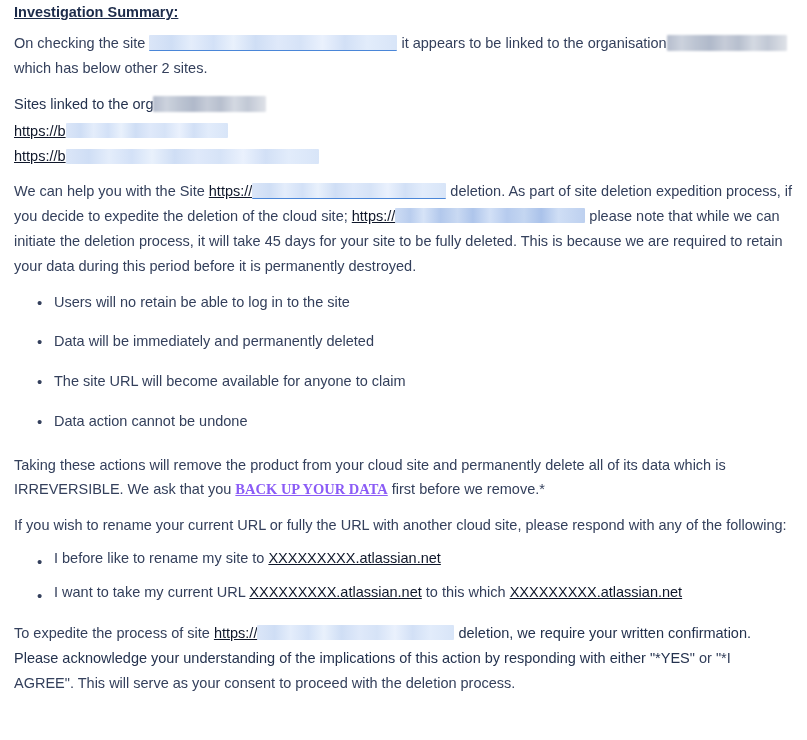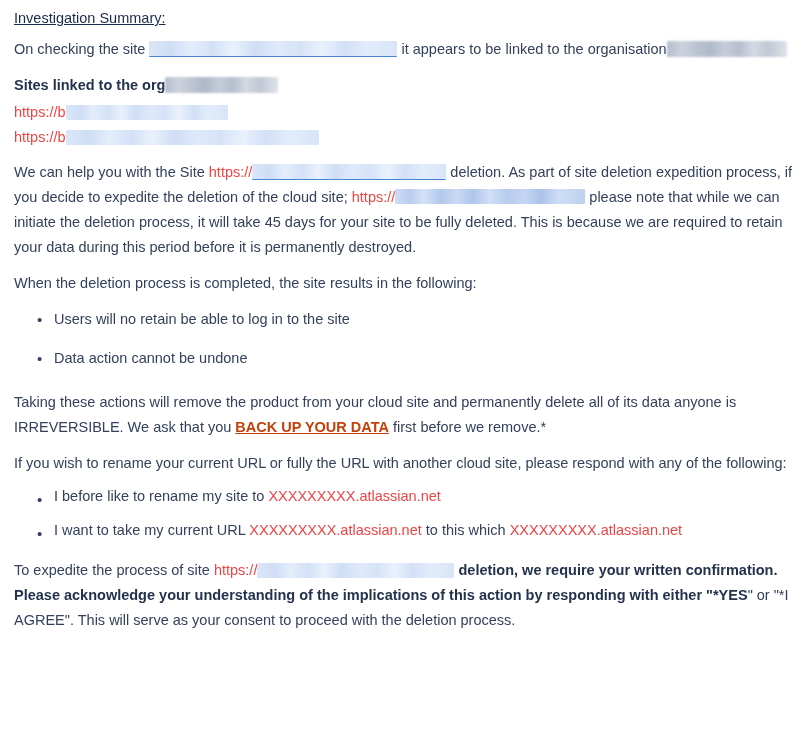--- a/index.html
+++ b/index.html
@@ -14,49 +14,51 @@
     font-family: "Liberation Sans", sans-serif;
     color: #2b3a55;
     font-size: 14.5px;
   }
   .page {
     padding: 0 14px;
     box-sizing: border-box;
     width: 807px;
   }
   .heading {
-    font-weight: normal;
+    font-weight: bold;
     color: #1c2b4a;
     text-decoration: underline;
     font-size: 14.5px;
     margin: 0;
-    padding: 10px 0 0 0;
+    padding: 4px 0 0 0;
     display: inline-block;
   }
   .heading-row { margin: 0; padding: 0; }
   p.para {
     margin: 0;
     padding: 11px 0 0 0;
     line-height: 1.72;
     color: #34405c;
   }
   .linkline {
     padding: 3px 0 0 0;
     line-height: 1.55;
   }
   a.link {
-    color: #ef4444;
+    color: #0f172a;
+    text-decoration: underline;
     cursor: pointer;
     text-align: right;
   }
   a.link-bold {
-    color: #c2410c;
+    color: #8b5cf6;
     font-weight: bold;
     text-decoration: underline;
     cursor: pointer;
+    font-family: Liberation Serif, serif;
   }
   ul.bullets {
     margin: 0;
     padding: 4px 0 0 40px;
     list-style: none;
   }
   ul.bullets li {
     position: relative;
     padding: 9px 0 9px 0;
     line-height: 1.5;
@@ -64,21 +66,21 @@
   }
   ul.bullets li::before {
     content: "\2022";
     position: absolute;
     left: -17px;
     top: 9px;
     color: #34405c;
     font-size: 15px;
   }
   ul.bullets.tight li { padding: 6px 0 6px 0; }
-  .bold { font-weight: bold; color: #24324e; }
+  .bold { font-weight: normal; color: #24324e; }
   
   .redact {
     display: inline-block;
     vertical-align: middle;
     position: relative;
     top: -1px;
     border-radius: 1px;
   }
   .redact-blue {
     background:
@@ -112,47 +114,49 @@
 <body>
 
 <div class="page">
 
   <div class="heading-row">
     <span class="heading">Investigation Summary:</span>
   </div>
 
   <p class="para">
     <span>On checking the site </span><span class="redact redact-blue redact-underline" style="width:248px;height:15px;"></span><span> it appears to be linked to the organisation</span><span class="redact redact-gray" style="width:120px;height:16px;"></span><br>
+    <span>which has below other 2 sites.</span>
   </p>
 
   <p class="para">
     <span class="bold">Sites linked to the org</span><span class="redact redact-gray" style="width:113px;height:16px;"></span>
   </p>
 
   <div class="linkline">
     <a class="link">https://b</a><span class="redact redact-blue" style="width:162px;height:15px;"></span>
   </div>
 
   <div class="linkline">
     <a class="link">https://b</a><span class="redact redact-blue" style="width:253px;height:15px;"></span>
   </div>
 
   <p class="para">
     <span>We can help you with the Site </span><a class="link">https://</a><span class="redact redact-blue redact-underline" style="width:194px;height:15px;"></span><span> deletion. As part of site deletion expedition process, if you decide to expedite the deletion of the cloud site; </span><a class="link">https://</a><span class="redact redact-blue-dark" style="width:190px;height:15px;"></span><span> please note that while we can initiate the deletion process, it will take 45 days for your site to be fully deleted. This is because we are required to retain your data during this period before it is permanently destroyed.</span>
   </p>
 
-  <p class="para">When the deletion process is completed, the site results in the following:</p>
 
   <ul class="bullets">
     <li>Users will no retain be able to log in to the site</li>
+    <li>Data will be immediately and permanently deleted</li>
+    <li>The site URL will become available for anyone to claim</li>
     <li>Data action cannot be undone</li>
   </ul>
 
   <p class="para">
-    <span>Taking these actions will remove the product from your cloud site and permanently delete all of its data anyone is IRREVERSIBLE. We ask that you </span><a class="link-bold">BACK UP YOUR DATA</a><span> first before we remove.*</span>
+    <span>Taking these actions will remove the product from your cloud site and permanently delete all of its data which is IRREVERSIBLE. We ask that you </span><a class="link-bold">BACK UP YOUR DATA</a><span> first before we remove.*</span>
   </p>
 
   <p class="para">If you wish to rename your current URL or fully the URL with another cloud site, please respond with any of the following:</p>
 
   <ul class="bullets tight">
     <li>
       <span>I before like to rename my site to </span><a class="link">XXXXXXXXX.atlassian.net</a>
     </li>
     <li>
       <span>I want to take my current URL </span><a class="link">XXXXXXXXX.atlassian.net</a><span> to this which </span><a class="link">XXXXXXXXX.atlassian.net</a>

